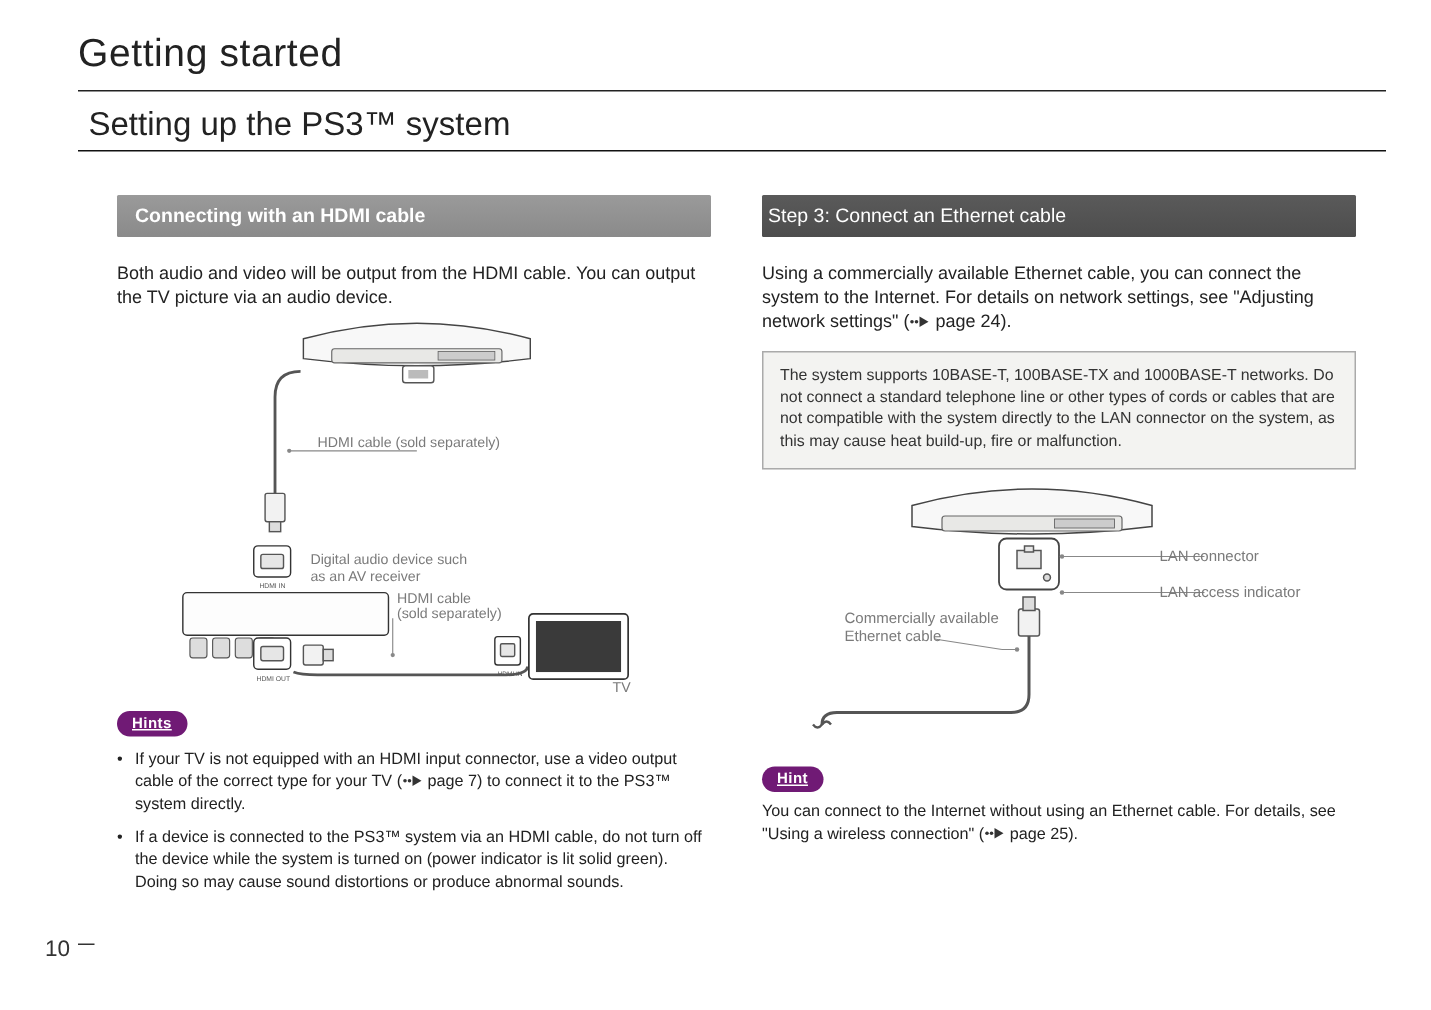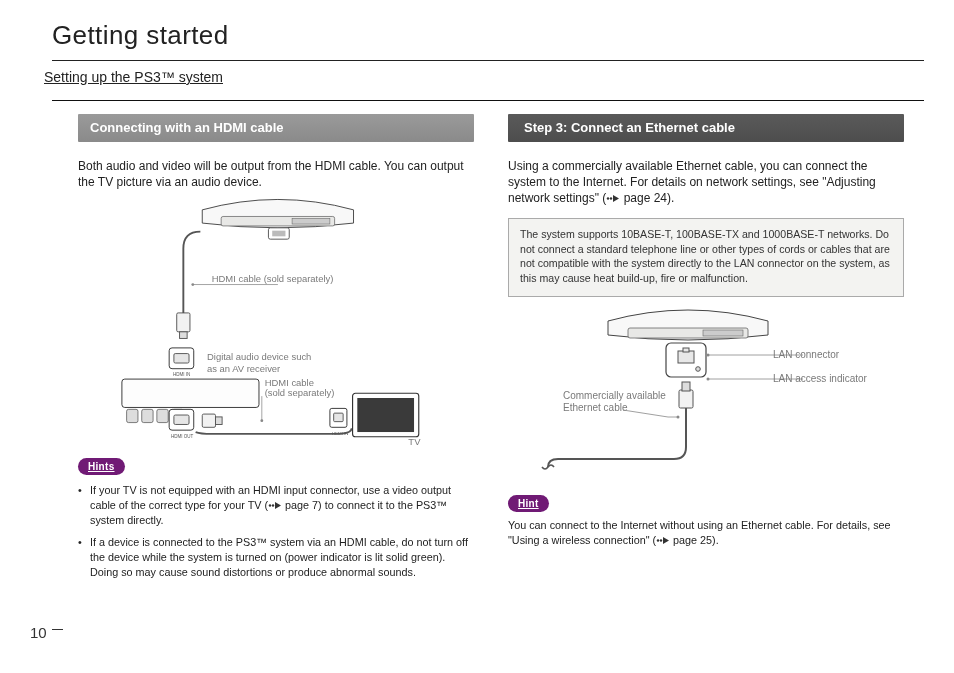--- a/index.html
+++ b/index.html
@@ -31,60 +31,59 @@
   .section-rule {
     position: absolute;
     left: 52px;
     top: 54px;
     width: 872px;
     border: 0;
     border-top: 1px solid #222;
   }
   .subsection-title {
     position: absolute;
-    left: 44px;
+    left: 59px;
     top: 68px;
-    font-size: 14px;
+    font-size: 22px;
     font-weight: 300;
-    text-decoration: underline;
   }
   .subsection-rule {
     position: absolute;
     left: 52px;
     top: 94px;
     width: 872px;
     border: 0;
     border-top: 1.6px solid #111;
   }
   .columns {
     position: absolute;
     left: 78px;
-    top: 114px;
+    top: 130px;
     width: 826px;
     display: flex;
     gap: 34px;
   }
   .col {
     width: 396px;
   }
   .heading-gray {
     background: linear-gradient(#9a9a9a,#8a8a8a);
     color: #fff;
     font-size: 13px;
     font-weight: 700;
     padding: 5px 12px;
     margin-bottom: 10px;
     border-radius: 1px;
   }
   .heading-dark {
     background: linear-gradient(#5a5a5a,#4d4d4d);
     color: #fff;
     font-size: 13px;
-    font-weight: 700;
-    padding: 5px 16px;
+    font-weight: 400;
+    padding: 5px 4px;
     margin-bottom: 10px;
     border-radius: 1px;
   }
   .body-text {
     font-size: 12px;
     color: #222;
     margin-top: 16px;
   }
   .diagram {
     width: 100%;

